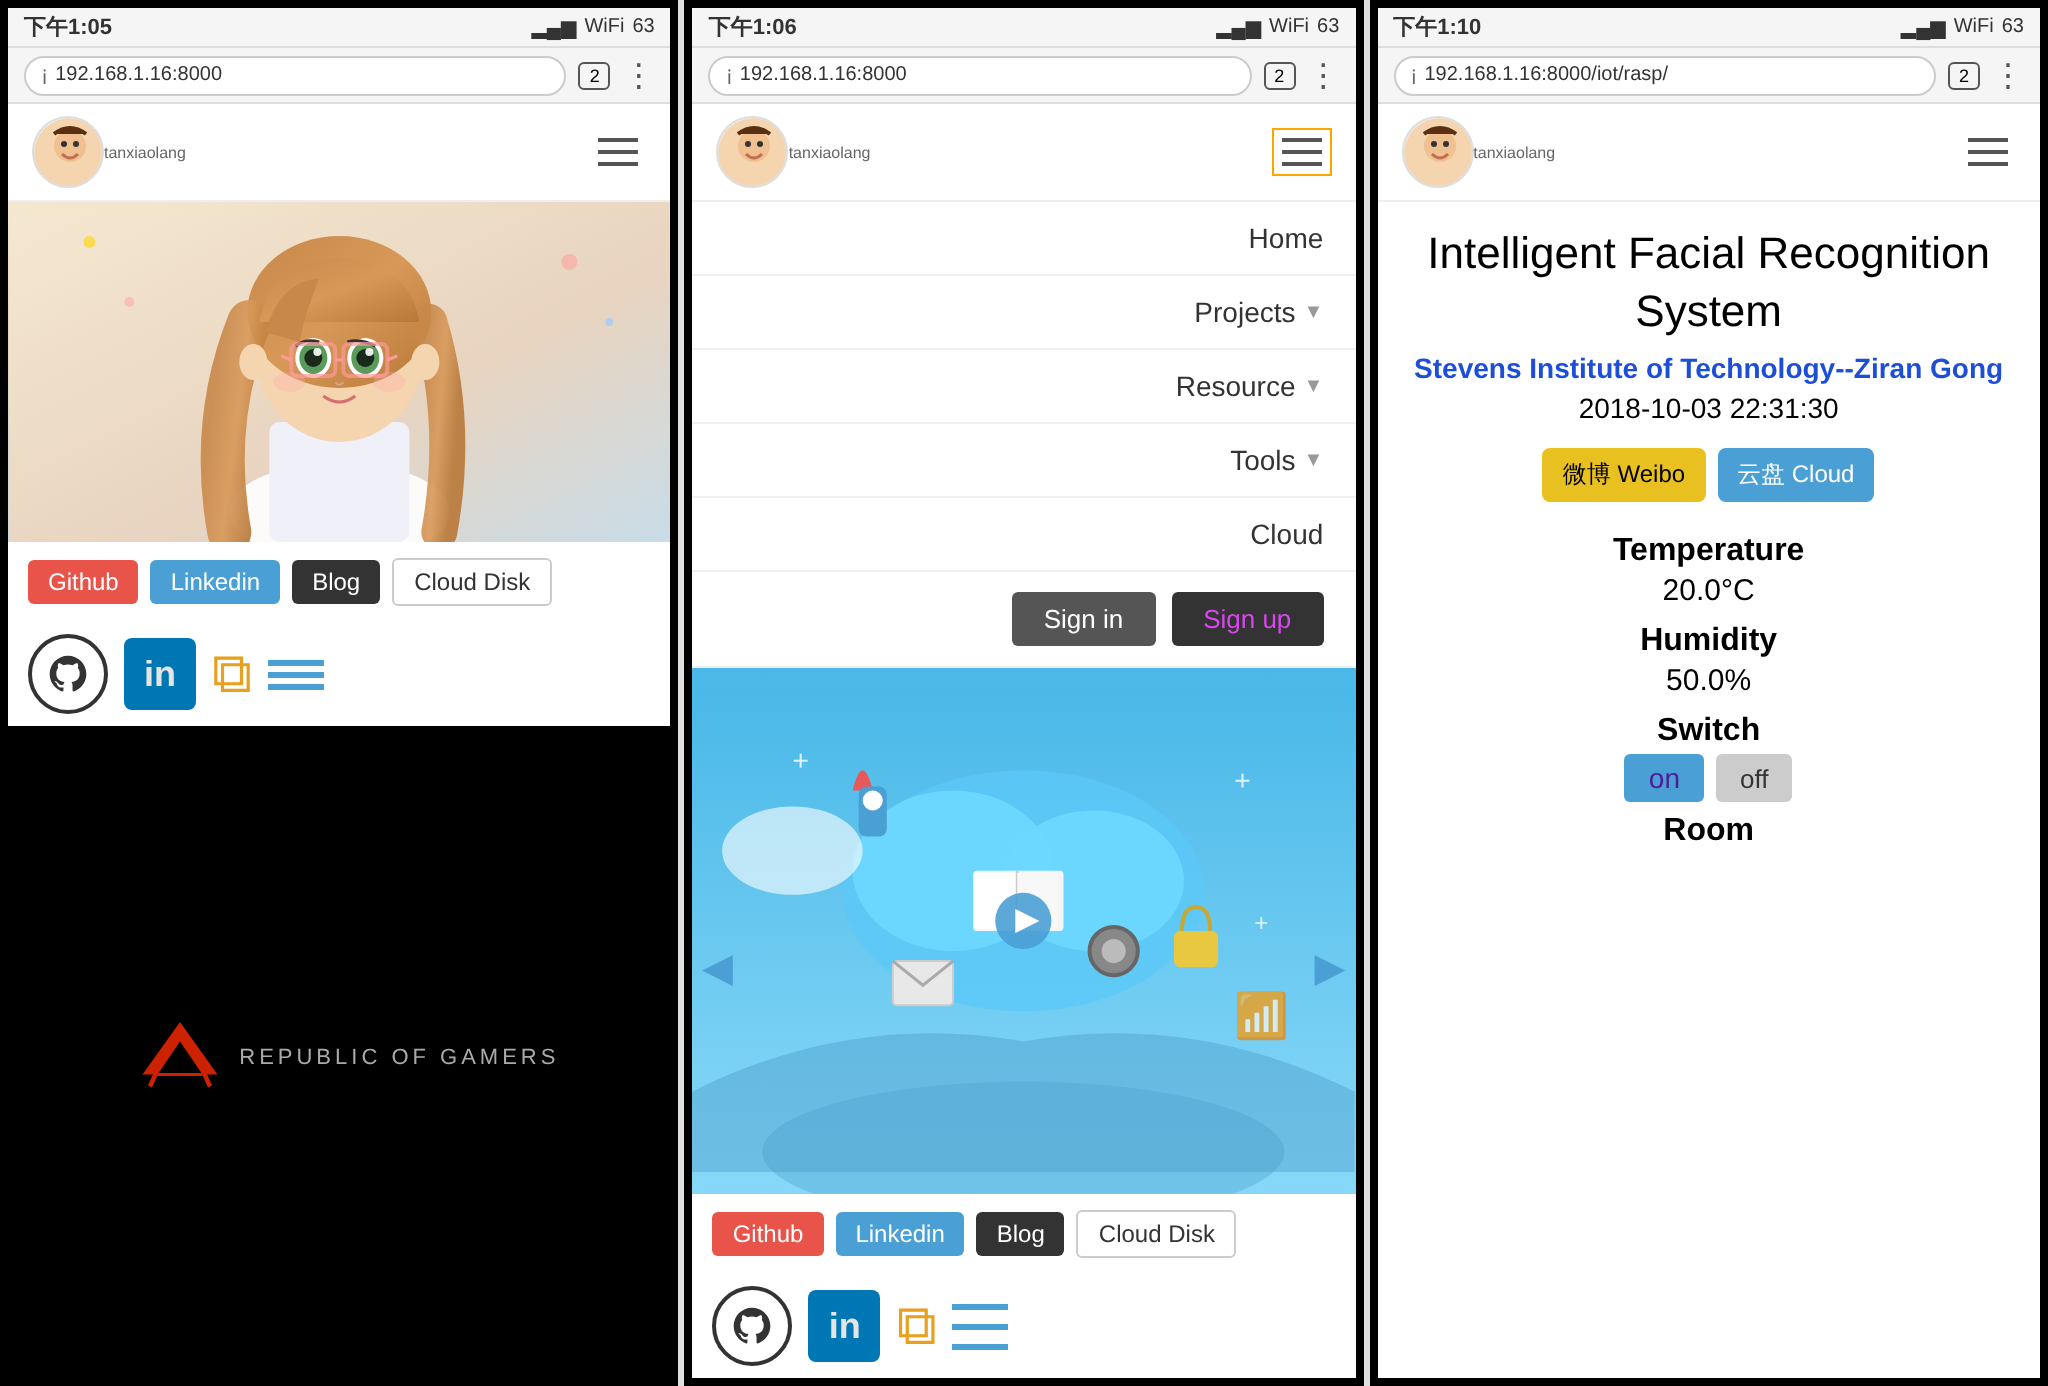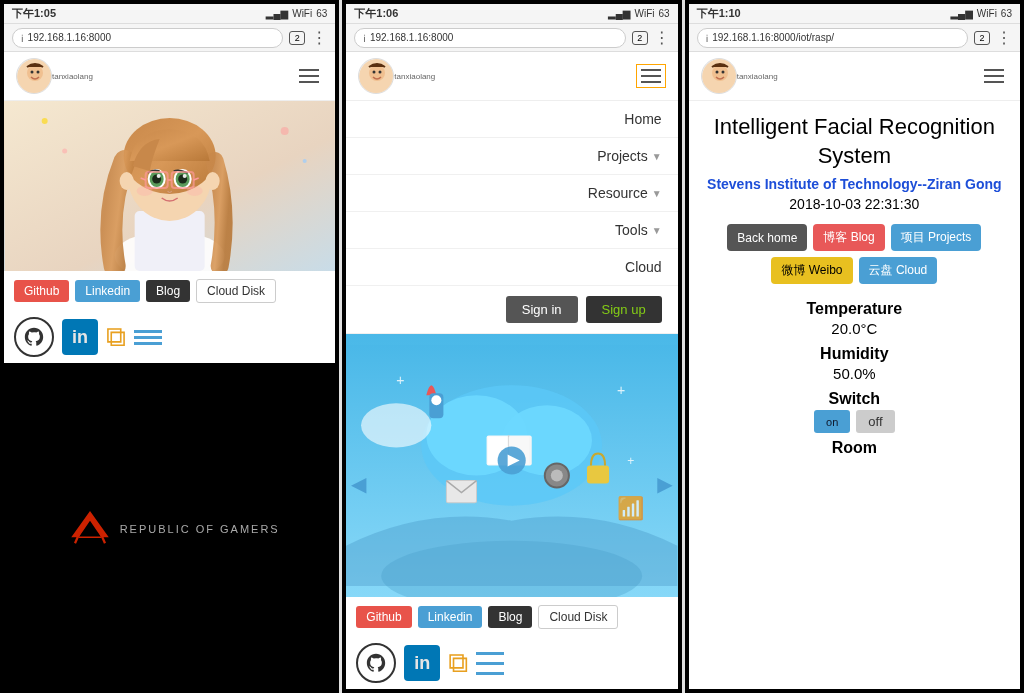--- a/index.html
+++ b/index.html
@@ -226,21 +226,21 @@
     .menu-item-with-arrow { display: flex; align-items: center; justify-content: flex-end; gap: 4px; }
     .menu-arrow { font-size: 10px; color: #999; }
     .signin-row {
       display: flex;
       justify-content: flex-end;
       gap: 8px;
       padding: 10px 16px;
       border-bottom: 1px solid #f0f0f0;
     }
     .btn-signin { background: #555; color: #fff; padding: 6px 16px; border-radius: 3px; font-size: 13px; border: none; cursor: pointer; }
-    .btn-signup { background: #333; color: #84cc16; padding: 6px 16px; border-radius: 3px; font-size: 13px; border: none; cursor: pointer; }
+    .btn-signup { background: #333; color: #d946ef; padding: 6px 16px; border-radius: 3px; font-size: 13px; border: none; cursor: pointer; }
 
     .p2-hero {
       flex: 1;
       background: linear-gradient(180deg, #4ab8e8 0%, #5cc8f0 40%, #87d8f8 100%);
       position: relative;
       overflow: hidden;
       min-height: 200px;
     }
     .cloud-scene {
       width: 100%;
@@ -305,21 +305,21 @@
       font-size: 15px;
       text-align: center;
       margin-bottom: 8px;
     }
     .p3-switch-row {
       display: flex;
       gap: 6px;
       justify-content: center;
       margin-bottom: 6px;
     }
-    .btn-on { background: #4a9fd4; color: #0f172a; padding: 4px 12px; border-radius: 3px; font-size: 11px; border: none; cursor: pointer; }
+    .btn-on { background: #4a9fd4; color: #4c1d95; padding: 4px 12px; border-radius: 3px; font-size: 14px; border: none; cursor: pointer; }
     .btn-off { background: #ccc; color: #333; padding: 4px 12px; border-radius: 3px; font-size: 13px; border: none; cursor: pointer; }
 
     
     .info-icon { font-size: 10px; color: #666; }
 
     
     .panel-gap {
       width: 3px;
       background: #e0e0e0;
     }
@@ -652,25 +652,20 @@
       <span></span>
       <span></span>
     </div>
   </div>
 
   <div class="p3-content">
     <div class="p3-title">Intelligent Facial Recognition System</div>
     <div class="p3-subtitle">Stevens Institute of Technology--Ziran Gong</div>
     <div class="p3-date">2018-10-03 22:31:30</div>
 
-    <div class="p3-buttons-row1">
-      <button class="p3-btn-dark">Back home</button>
-      <button class="p3-btn-red">博客 Blog</button>
-      <button class="p3-btn-blue">项目 Projects</button>
-    </div>
 
     <div class="p3-buttons-row2">
       <button class="p3-btn-yellow">微博 Weibo</button>
       <button class="p3-btn-blue">云盘 Cloud</button>
     </div>
 
     <div class="p3-sensor-label">Temperature</div>
     <div class="p3-sensor-value">20.0°C</div>
     <div class="p3-sensor-label">Humidity</div>
     <div class="p3-sensor-value">50.0%</div>

